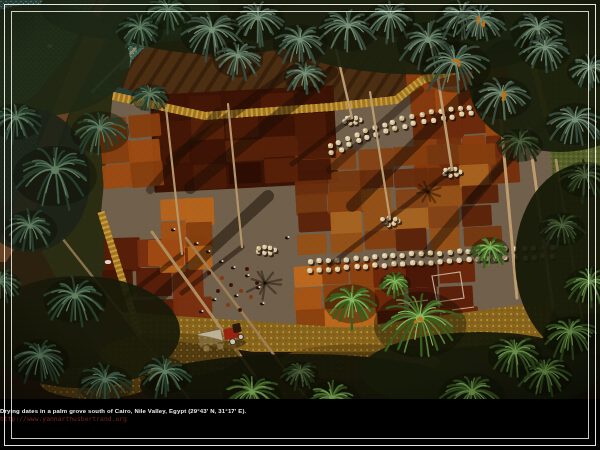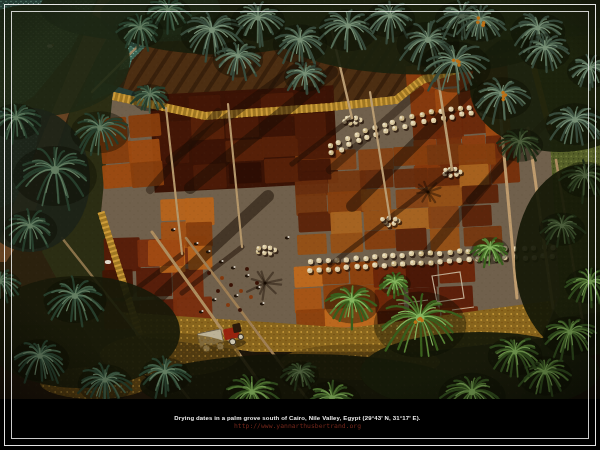--- a/index.html
+++ b/index.html
@@ -1,21 +1,21 @@
 <!DOCTYPE html>
 <html><head>
 <meta charset="utf-8">
 <style>
   html,body{margin:0;padding:0;background:#000;}
   .stage{position:relative;width:600px;height:450px;background:#000;overflow:hidden;
          font-family:"Liberation Sans",sans-serif;}
   .photo{position:absolute;left:0;top:0;width:600px;height:400px;overflow:hidden;background:#241c0e;}
   .photo svg{display:block;}
   .caption-bar{position:absolute;left:0;top:399px;width:600px;height:51px;background:#000;
-               text-align:center;box-sizing:border-box;padding:16px 5px 0 0;}
+               text-align:left;box-sizing:border-box;padding:9px 5px 0 0;}
   .cap-title{font-family:"Liberation Sans",sans-serif;font-weight:bold;font-size:6px;
              line-height:7px;color:#ededed;letter-spacing:.15px;white-space:nowrap;}
   .cap-url{font-family:"DejaVu Sans Mono","Liberation Mono",monospace;font-size:6.4px;
            line-height:8px;color:#73261a;white-space:nowrap;}
   .frame{position:absolute;pointer-events:none;}
   .frame-outer{inset:4px;border:1px solid rgba(248,248,248,.92);}
   .frame-inner{inset:11px;border:1px solid rgba(248,248,248,.82);}
 </style>
 </head>
 <body>

